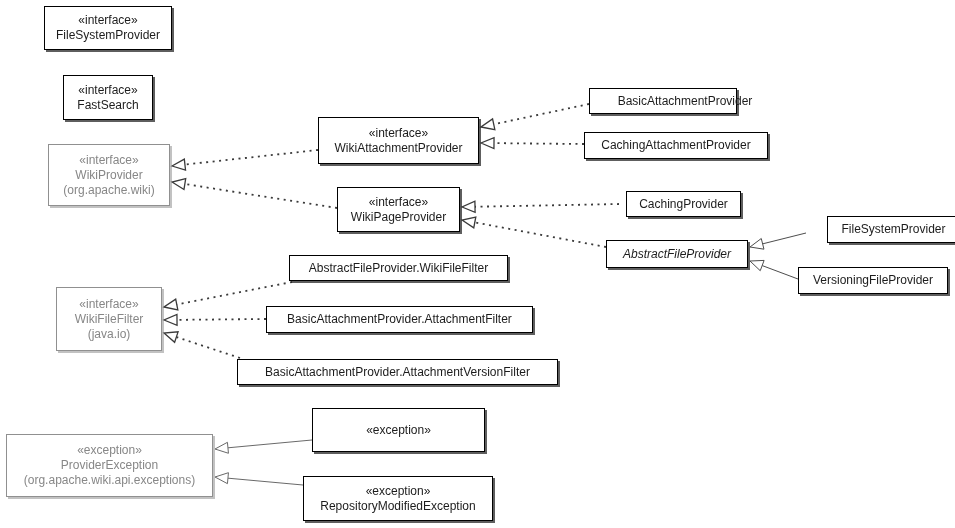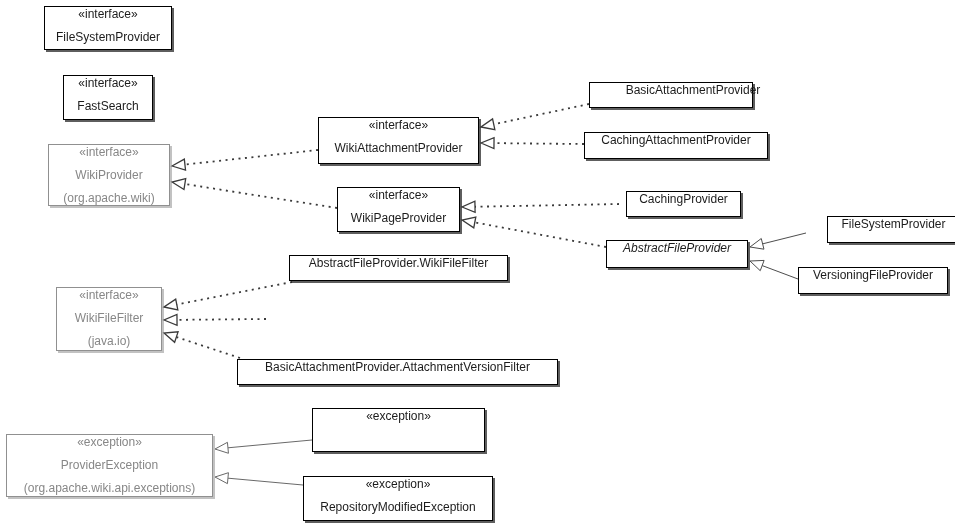--- a/index.html
+++ b/index.html
@@ -12,28 +12,27 @@
   }
   #edge-layer{position:absolute;left:0;top:0;z-index:0;}
   #node-layer{position:absolute;left:0;top:0;width:955px;height:528px;z-index:1;pointer-events:none;}
   .uml-node{
     position:absolute;
     box-sizing:border-box;
     background:#ffffff;
     display:flex;
     flex-direction:column;
     align-items:center;
-    justify-content:flex-start;
+    justify-content:center;
     text-align:center;
     font-size:12px;
     line-height:15px;
     white-space:nowrap;
     pointer-events:auto;
     cursor:default;
-    gap:8px;
   }
   .uml-node.black{
     border:1px solid #000000;
     color:#1c1c1c;
     box-shadow:2px 2px 0 0 rgba(40,40,40,0.75);
   }
   .uml-node.gray{
     border:1px solid #909090;
     color:#878787;
     box-shadow:2px 2px 0 0 rgba(120,120,120,0.45);
@@ -88,21 +87,21 @@
         <span class="node-line">(org.apache.wiki)</span>
       </div>
       <div class="uml-node black" style="left: 318px; top: 117px; width: 161px; height: 47px;">
         <span class="node-line">«interface»</span>
         <span class="node-line">WikiAttachmentProvider</span>
       </div>
       <div class="uml-node black" style="left: 337px; top: 187px; width: 123px; height: 45px;">
         <span class="node-line">«interface»</span>
         <span class="node-line">WikiPageProvider</span>
       </div>
-      <div class="uml-node black" style="left: 589px; top: 82px; width: 164px; height: 26px; padding-left: 44px;">
+      <div class="uml-node black" style="left: 589px; top: 88px; width: 148px; height: 26px; padding-left: 44px;">
         <span class="node-line">BasicAttachmentProvider</span>
       </div>
       <div class="uml-node black" style="left: 584px; top: 132px; width: 184px; height: 27px;">
         <span class="node-line">CachingAttachmentProvider</span>
       </div>
       <div class="uml-node black" style="left: 619px; top: 191px; width: 115px; height: 26px; margin-left: 7px;">
         <span class="node-line">CachingProvider</span>
       </div>
       <div class="uml-node black italic" style="left: 606px; top: 240px; width: 142px; height: 28px;">
         <span class="node-line">AbstractFileProvider</span>
@@ -114,20 +113,23 @@
         <span class="node-line">VersioningFileProvider</span>
       </div>
       <div class="uml-node black" style="left: 289px; top: 255px; width: 219px; height: 26px;">
         <span class="node-line">AbstractFileProvider.WikiFileFilter</span>
       </div>
       <div class="uml-node gray" style="left: 56px; top: 287px; width: 106px; height: 64px;">
         <span class="node-line">«interface»</span>
         <span class="node-line">WikiFileFilter</span>
         <span class="node-line">(java.io)</span>
       </div>
+      <div class="uml-node black" style="left: 266px; top: 306px; width: 267px; height: 27px;">
+        <span class="node-line">BasicAttachmentProvider.AttachmentFilter</span>
+      </div>
       <div class="uml-node black" style="left: 237px; top: 359px; width: 321px; height: 26px;">
         <span class="node-line">BasicAttachmentProvider.AttachmentVersionFilter</span>
       </div>
       <div class="uml-node gray" style="left: 6px; top: 434px; width: 207px; height: 63px;">
         <span class="node-line">«exception»</span>
         <span class="node-line">ProviderException</span>
         <span class="node-line">(org.apache.wiki.api.exceptions)</span>
       </div>
       <div class="uml-node black" style="left: 312px; top: 408px; width: 173px; height: 44px;">
         <span class="node-line">«exception»</span>

